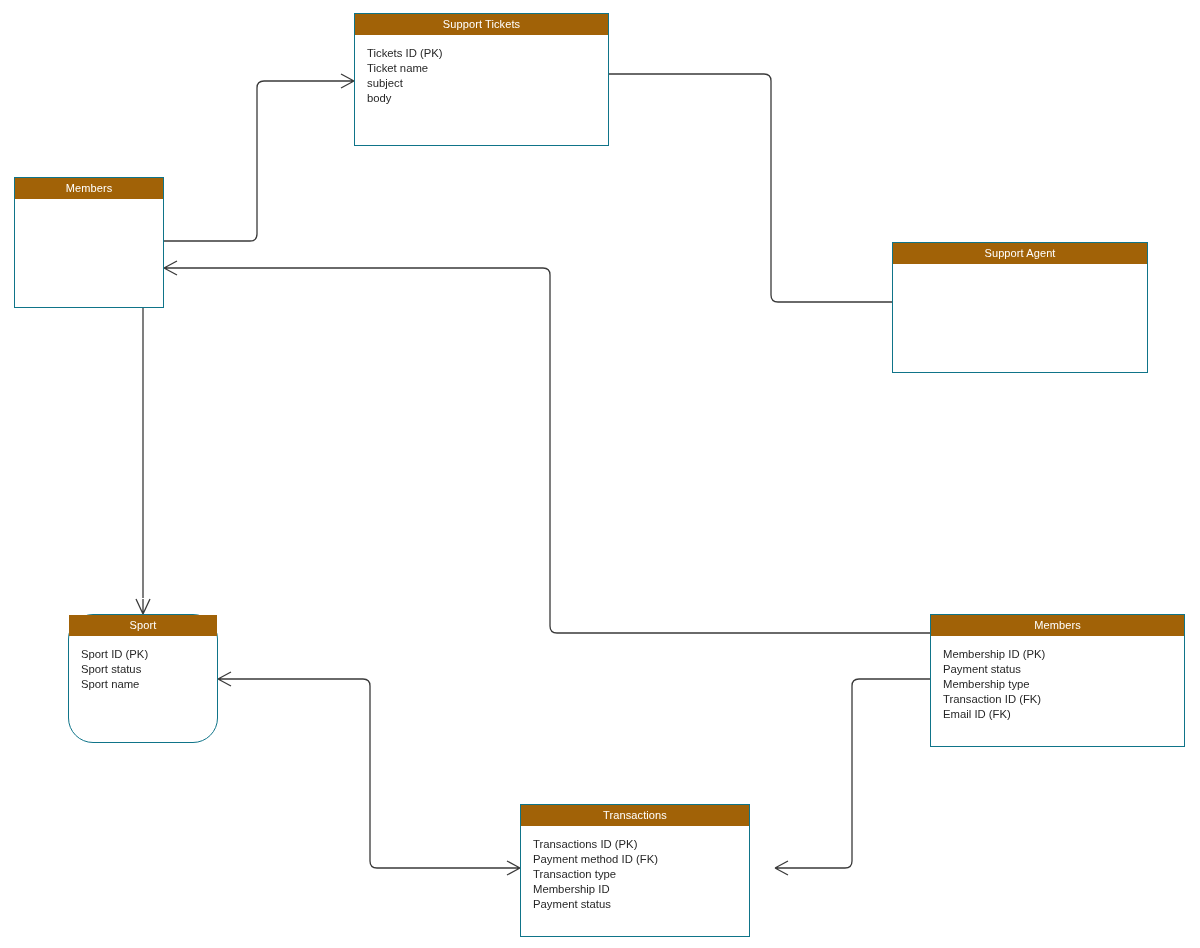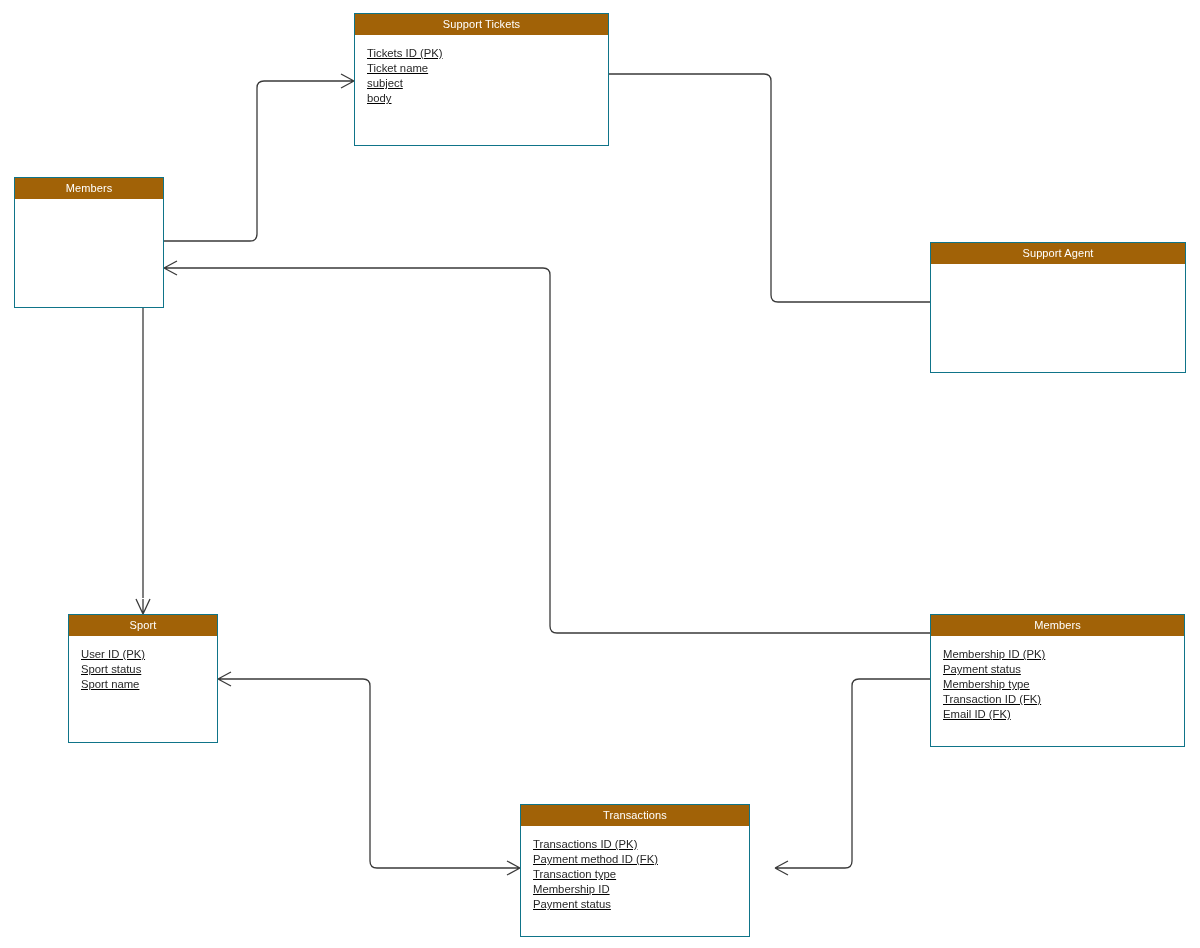--- a/index.html
+++ b/index.html
@@ -40,21 +40,20 @@
     font-size: 11px;
     line-height: 21px;
     text-align: center;
     letter-spacing: 0.1px;
     white-space: nowrap;
     overflow: hidden;
   }
   .entity-body {
     box-sizing: border-box;
     padding: 11px 0 0 12px;
-    text-decoration: underline;
   }
   .attr {
     font-size: 11.3px;
     line-height: 15.1px;
     color: #272727;
     white-space: nowrap;
   }
 </style>
 </head>
 <body>
@@ -91,28 +90,28 @@
       <div class="attr">Ticket name</div>
       <div class="attr">subject</div>
       <div class="attr">body</div>
     </div>
   </div>
 
   <div class="entity" style="left:14px; top:177px; width:150px; height:131px;">
     <div class="entity-header">Members</div>
   </div>
 
-  <div class="entity" style="left:930px; top:242px; width:256px; height:131px;">
+  <div class="entity" style="left:892px; top:242px; width:256px; height:131px;">
     <div class="entity-header">Support Agent</div>
   </div>
 
-  <div class="entity" style="left:68px; top:614px; width:150px; height:129px;">
+  <div class="entity" style="left:68px; top:614px; width:150px; height:129px;border-radius:25px;">
     <div class="entity-header">Sport</div>
     <div class="entity-body">
-      <div class="attr">User ID (PK)</div>
+      <div class="attr">Sport ID (PK)</div>
       <div class="attr">Sport status</div>
       <div class="attr">Sport name</div>
     </div>
   </div>
 
   <div class="entity" style="left:930px; top:614px; width:255px; height:133px;">
     <div class="entity-header">Members</div>
     <div class="entity-body">
       <div class="attr">Membership ID (PK)</div>
       <div class="attr">Payment status</div>

